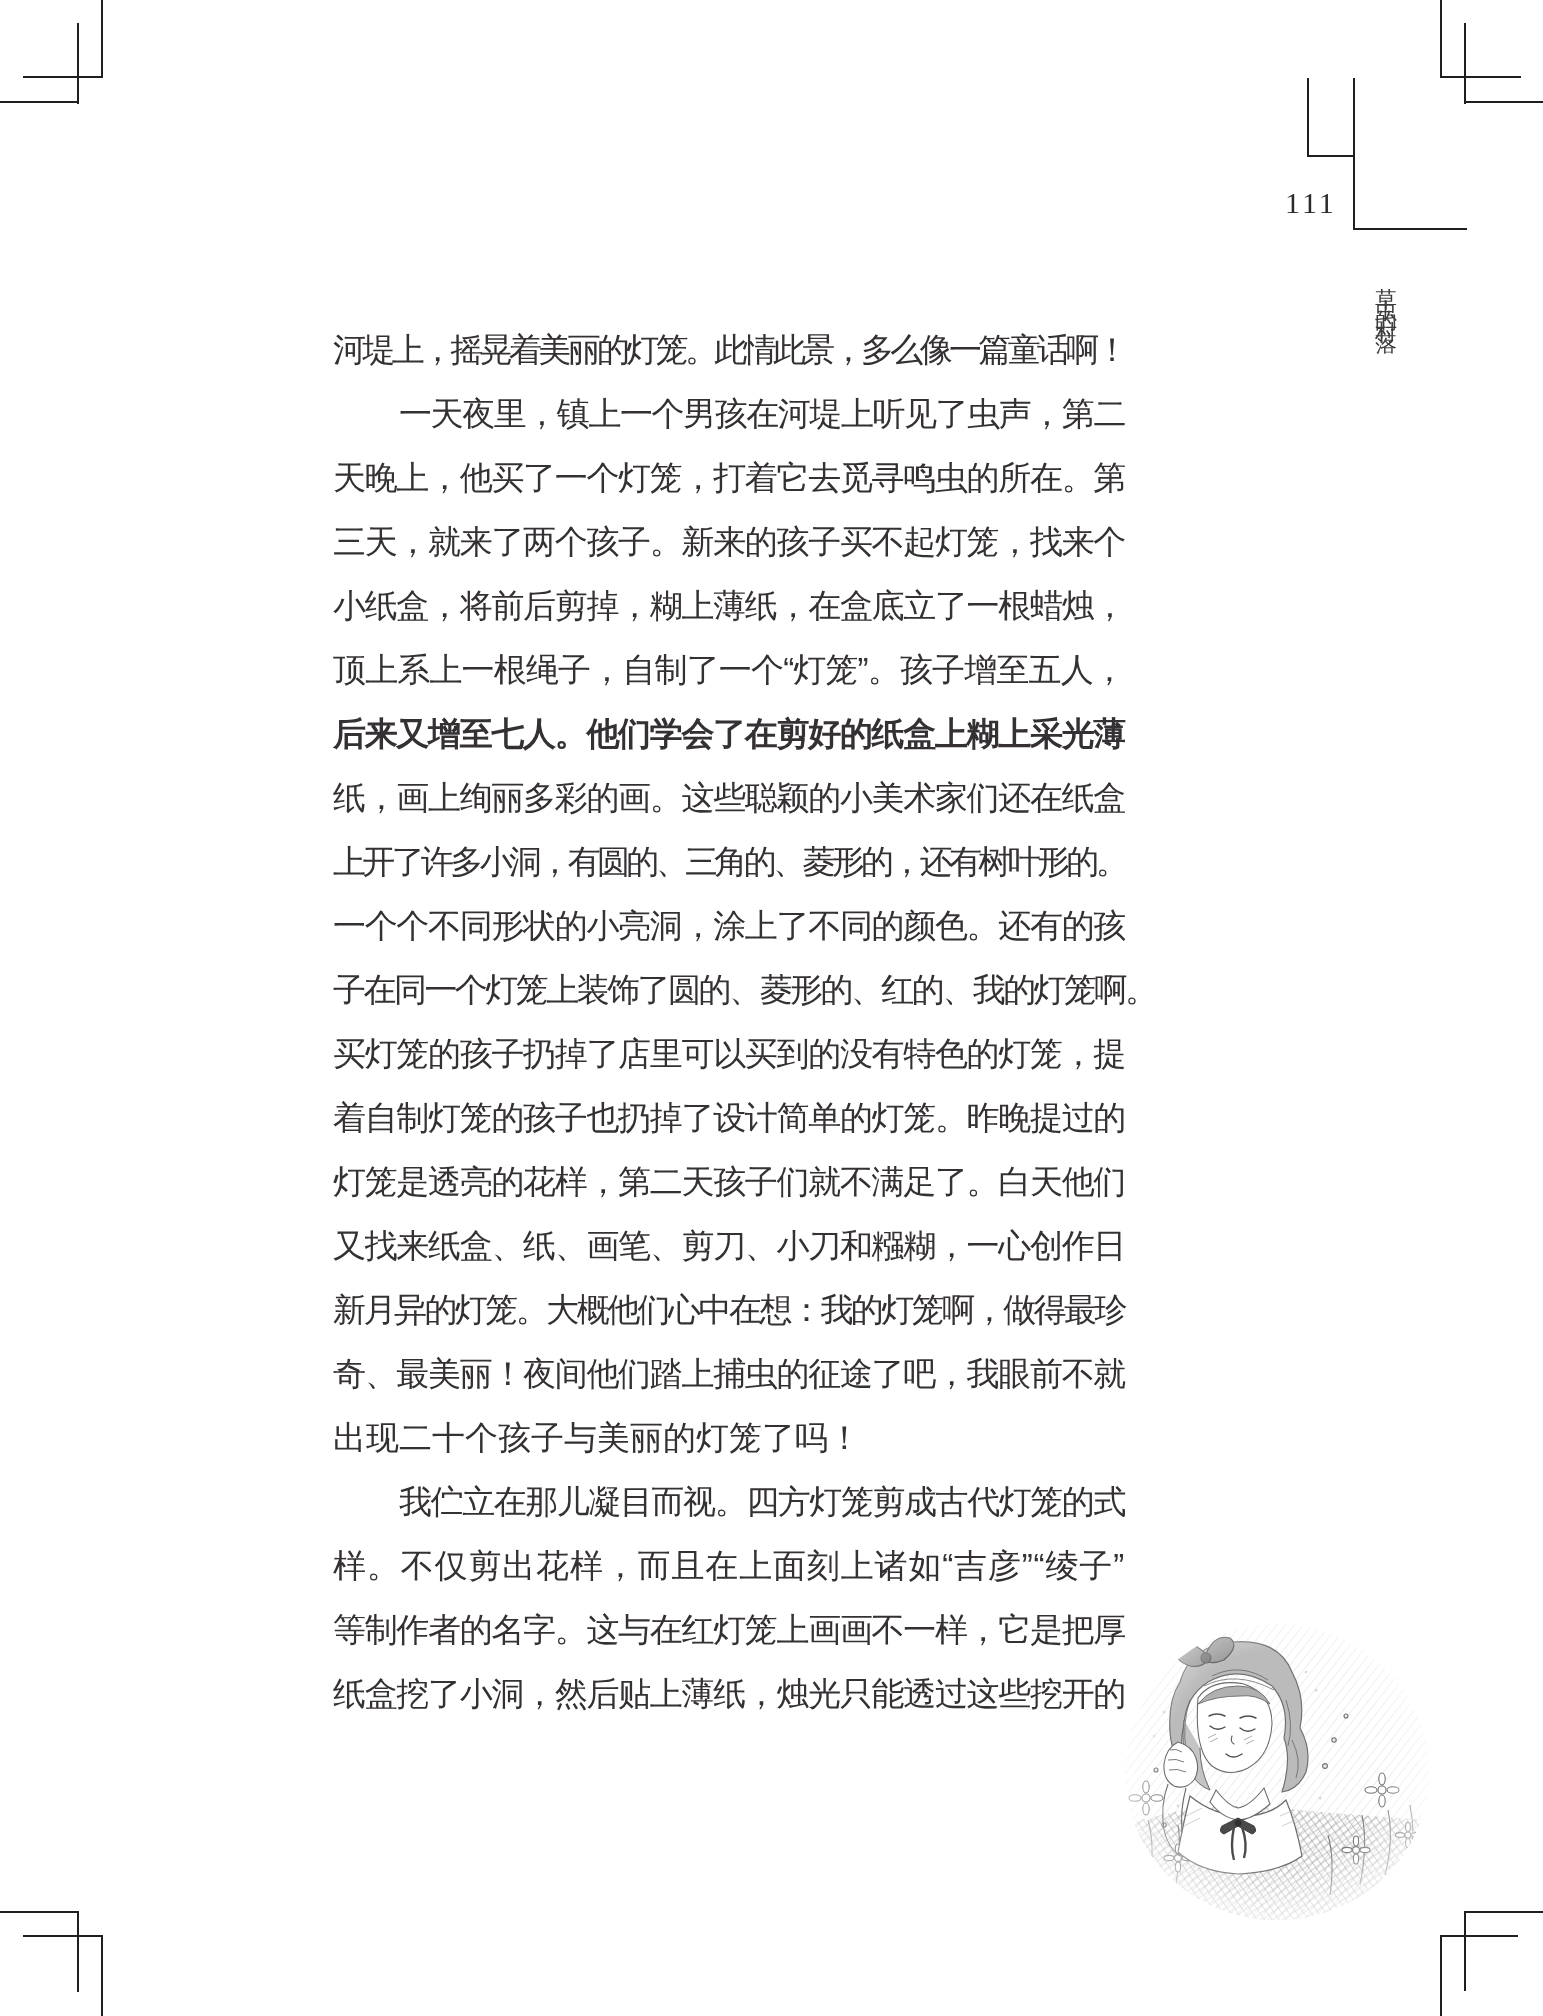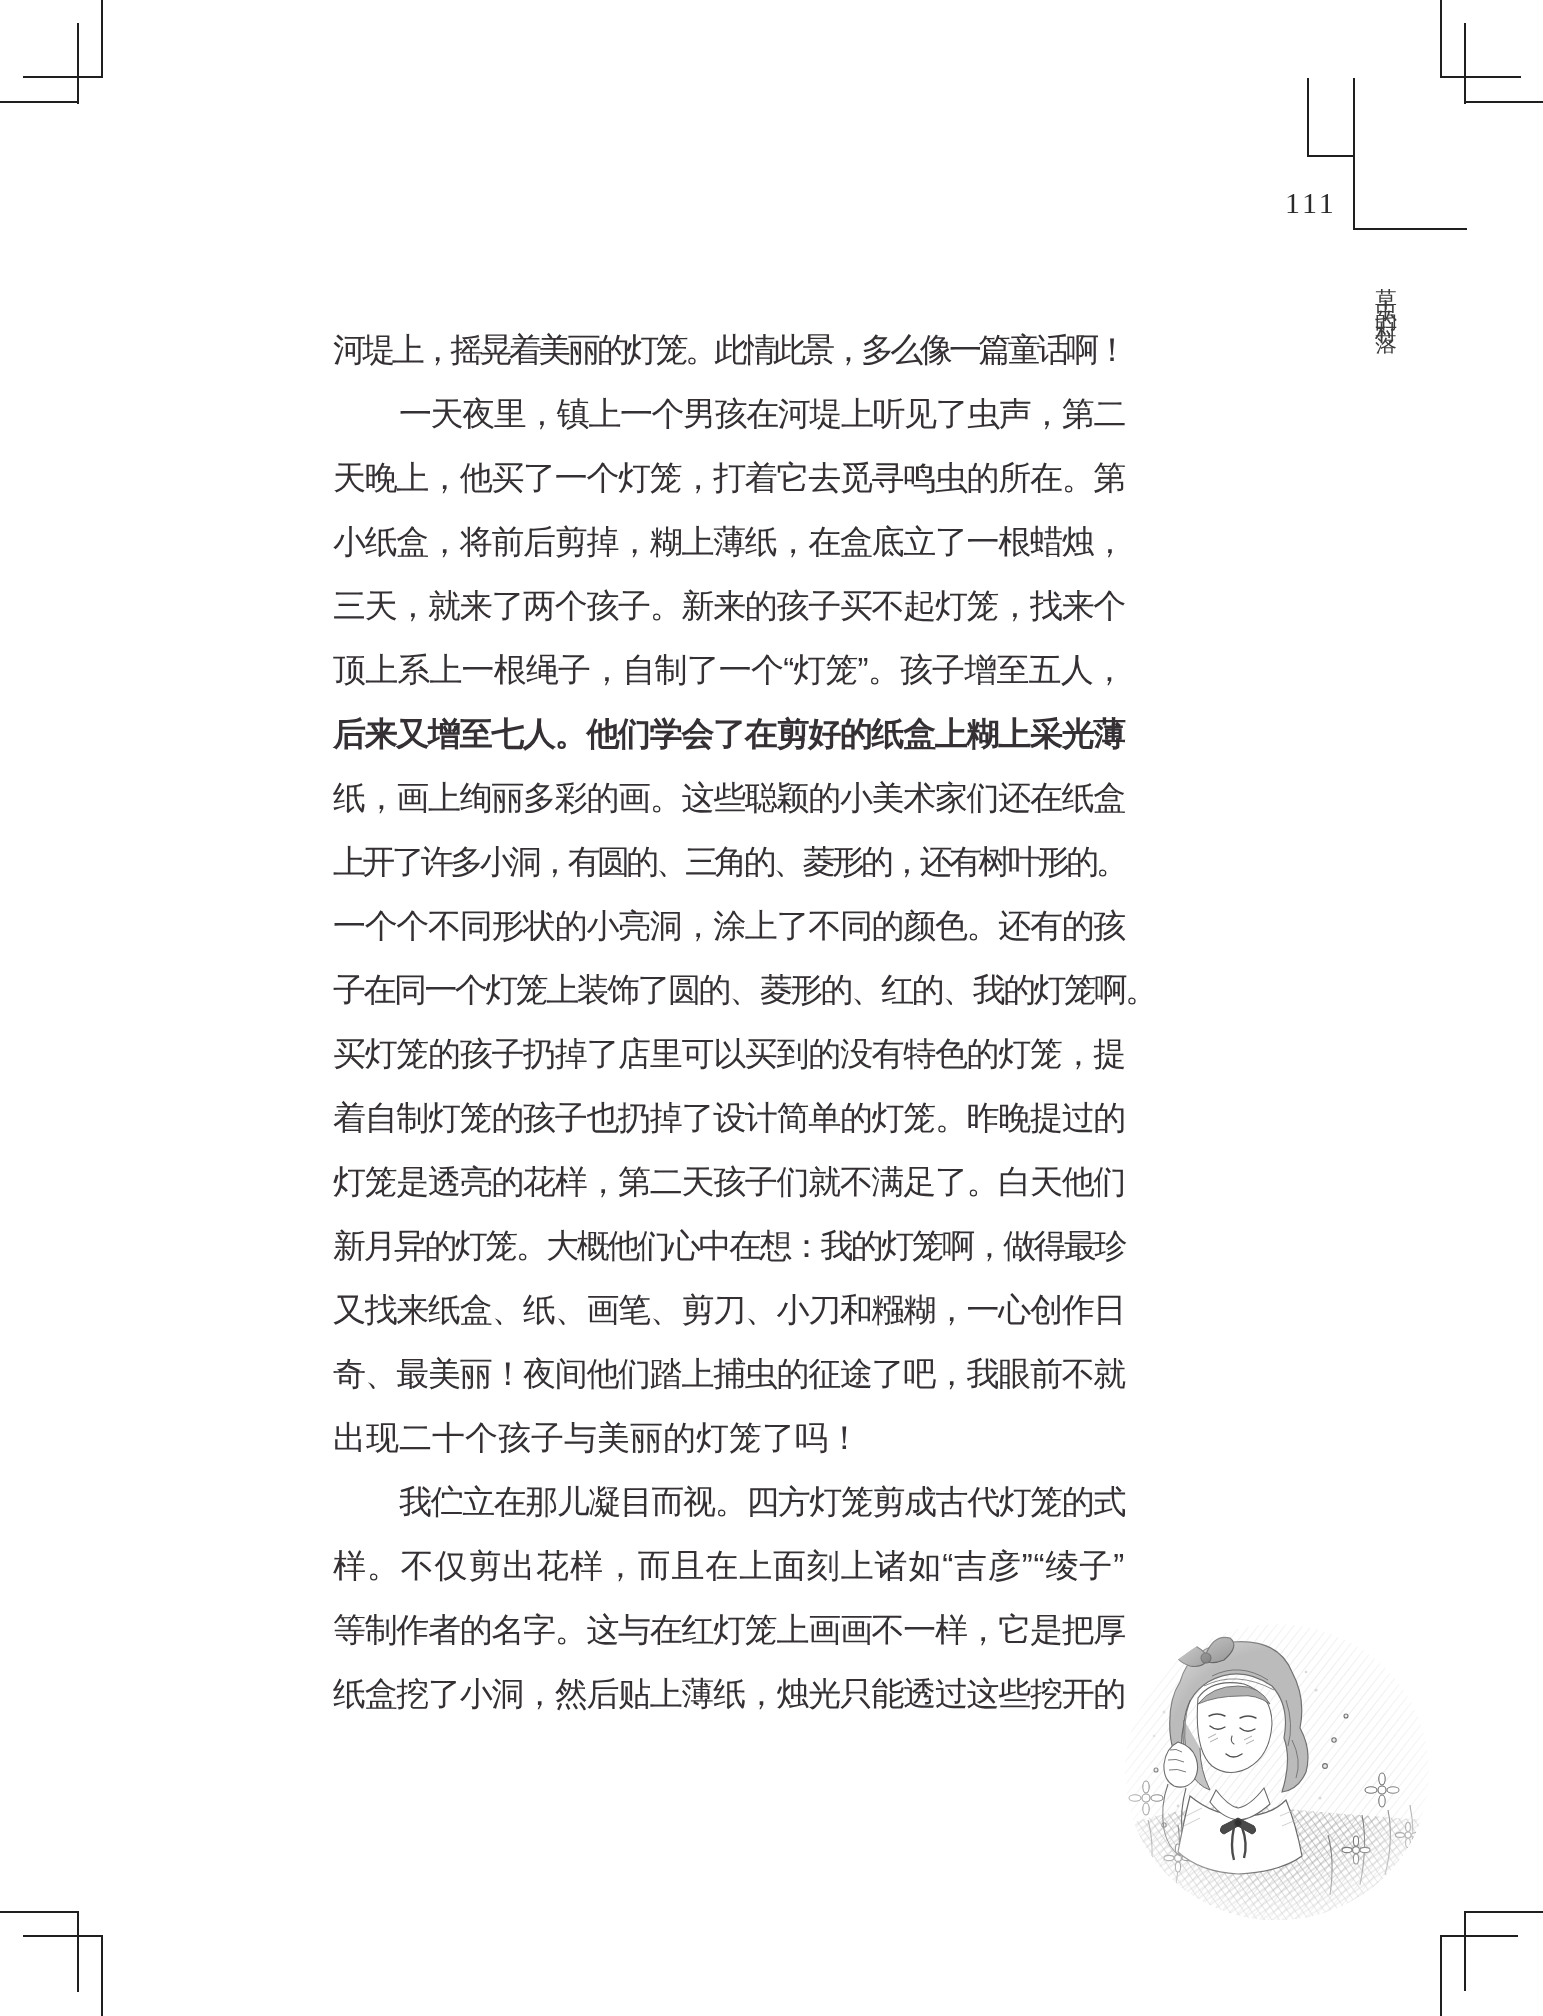--- a/index.html
+++ b/index.html
@@ -74,33 +74,33 @@
 
 <div class="page-num">111</div>
 
 <div class="margin-title">草虫的村落</div>
 
 <div class="bodytext">
 
 <div class="line"><span style="letter-spacing: -3.66667px; text-align: center;">河堤上，摇晃着美丽的灯笼。此情此景，多么像一篇童话啊！</span></div>
     <div class="line indent"><span style="letter-spacing: -1.43478px;">一天夜里，镇上一个男孩在河堤上听见了虫声，第二</span></div>
     <div class="line"><span style="letter-spacing: -1.32px;">天晚上，他买了一个灯笼，打着它去觅寻鸣虫的所在。第</span></div>
+    <div class="line"><span style="letter-spacing: -1.32px;">三天，就来了两个孩子。新来的孩子买不起灯笼，找来个</span></div>
     <div class="line"><span style="letter-spacing: -1.32px;">小纸盒，将前后剪掉，糊上薄纸，在盒底立了一根蜡烛，</span></div>
-    <div class="line"><span style="letter-spacing: -1.32px;">三天，就来了两个孩子。新来的孩子买不起灯笼，找来个</span></div>
     <div class="line"><span style="letter-spacing: -0.845553px;">顶上系上一根绳子，自制了一个“灯笼”。孩子增至五人，</span></div>
     <div class="line"><span style="letter-spacing: -1.32px; font-weight: bold;">后来又增至七人。他们学会了在剪好的纸盒上糊上采光薄</span></div>
     <div class="line"><span style="letter-spacing: -1.32px;">纸，画上绚丽多彩的画。这些聪颖的小美术家们还在纸盒</span></div>
     <div class="line"><span style="letter-spacing: -3.66667px;">上开了许多小洞，有圆的、三角的、菱形的，还有树叶形的。</span></div>
     <div class="line"><span style="letter-spacing: -1.32px;">一个个不同形状的小亮洞，涂上了不同的颜色。还有的孩</span></div>
     <div class="line"><span style="letter-spacing: -2.53846px;">子在同一个灯笼上装饰了圆的、菱形的、红的、我的灯笼啊。</span></div>
     <div class="line"><span style="letter-spacing: -1.32px;">买灯笼的孩子扔掉了店里可以买到的没有特色的灯笼，提</span></div>
     <div class="line"><span style="letter-spacing: -1.32px;">着自制灯笼的孩子也扔掉了设计简单的灯笼。昨晚提过的</span></div>
     <div class="line"><span style="letter-spacing: -1.32px;">灯笼是透亮的花样，第二天孩子们就不满足了。白天他们</span></div>
+    <div class="line"><span style="letter-spacing: -1.32px;">又找来纸盒、纸、画笔、剪刀、小刀和糨糊，一心创作日</span></div>
     <div class="line"><span style="letter-spacing: -2.53846px;">新月异的灯笼。大概他们心中在想：我的灯笼啊，做得最珍</span></div>
-    <div class="line"><span style="letter-spacing: -1.32px;">又找来纸盒、纸、画笔、剪刀、小刀和糨糊，一心创作日</span></div>
     <div class="line"><span style="letter-spacing: -1.32px;">奇、最美丽！夜间他们踏上捕虫的征途了吧，我眼前不就</span></div>
     <div class="line"><span>出现二十个孩子与美丽的灯笼了吗！</span></div>
     <div class="line indent"><span style="letter-spacing: -1.43478px;">我伫立在那儿凝目而视。四方灯笼剪成古代灯笼的式</span></div>
     <div class="line"><span style="letter-spacing: 0.847356px;">样。不仅剪出花样，而且在上面刻上诸如“吉彦”“绫子”</span></div>
     <div class="line"><span style="letter-spacing: -1.32px;">等制作者的名字。这与在红灯笼上画画不一样，它是把厚</span></div>
     <div class="line"><span style="letter-spacing: -1.32px;">纸盒挖了小洞，然后贴上薄纸，烛光只能透过这些挖开的</span></div>
   </div>
 
 <div class="illustration">
   <svg width="314" height="304" viewBox="0 0 314 304" xmlns="http://www.w3.org/2000/svg">

